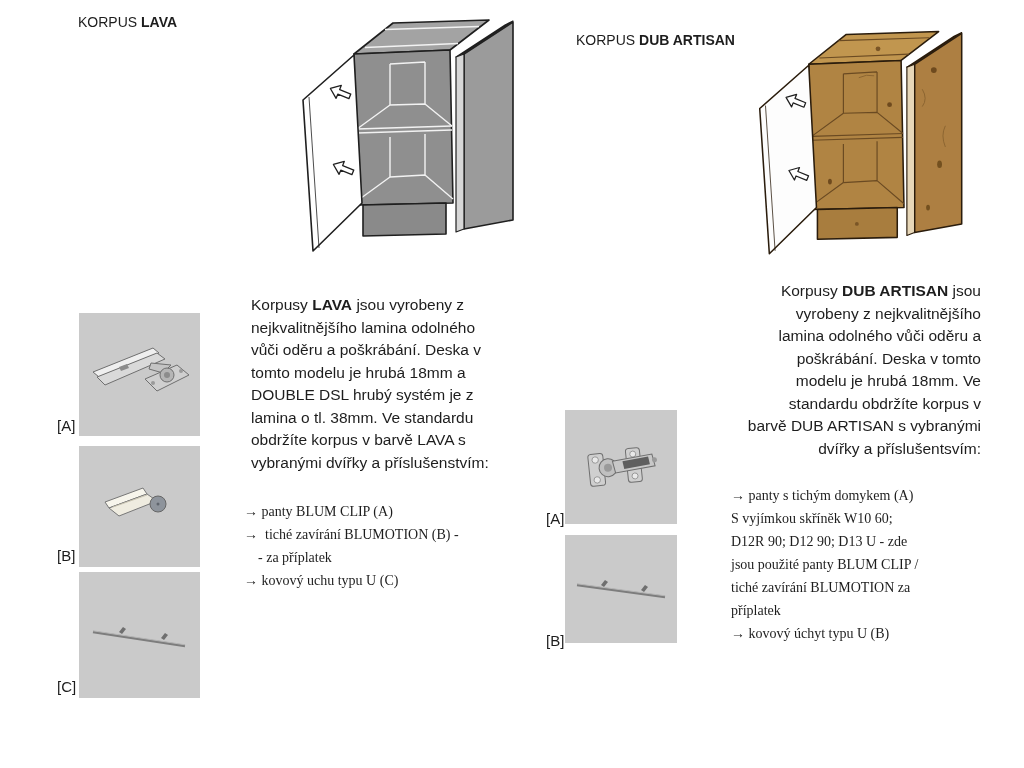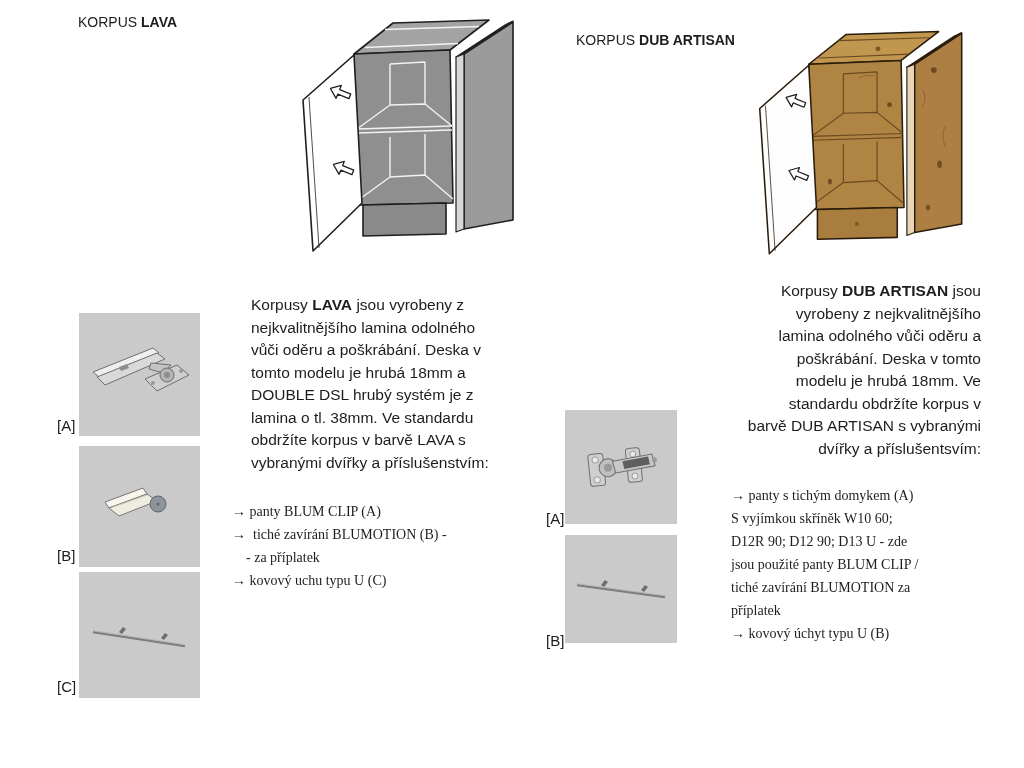--- a/index.html
+++ b/index.html
@@ -94,21 +94,21 @@
 
 <div class="abs para" style="left:251px;top:294px;width:292px;"><span>Korpusy </span><b>LAVA</b><span> jsou vyrobeny z
 nejkvalitnějšího lamina odolného
 vůči oděru a poškrábání. Deska v
 tomto modelu je hrubá 18mm a
 DOUBLE DSL hrubý systém je z
 lamina o tl. 38mm. Ve standardu
 obdržíte korpus v barvě LAVA s
 vybranými dvířky a příslušenstvím:</span></div>
 
-<div class="abs bullets" style="left:232px;top:500px;width:300px;">→ panty BLUM CLIP (A)
+<div class="abs bullets" style="left:244px;top:500px;width:300px;">→ panty BLUM CLIP (A)
 →  tiché zavírání BLUMOTION (B) -
     - za příplatek
 → kovový uchu typu U (C)</div>
 
 <div class="abs title" style="left:576px;top:16px;margin-top:16px;"><span>KORPUS </span><b>DUB ARTISAN</b></div>
 
 <svg class="abs" style="left:742px;top:20px;" width="248" height="252" viewBox="0 0 255 262">
   <g stroke-linejoin="round">
 
     <polygon points="170,49 178,45 227,13 219,17" fill="#e7d7b8" stroke="#2a1c0c" stroke-width="1.2"></polygon>

